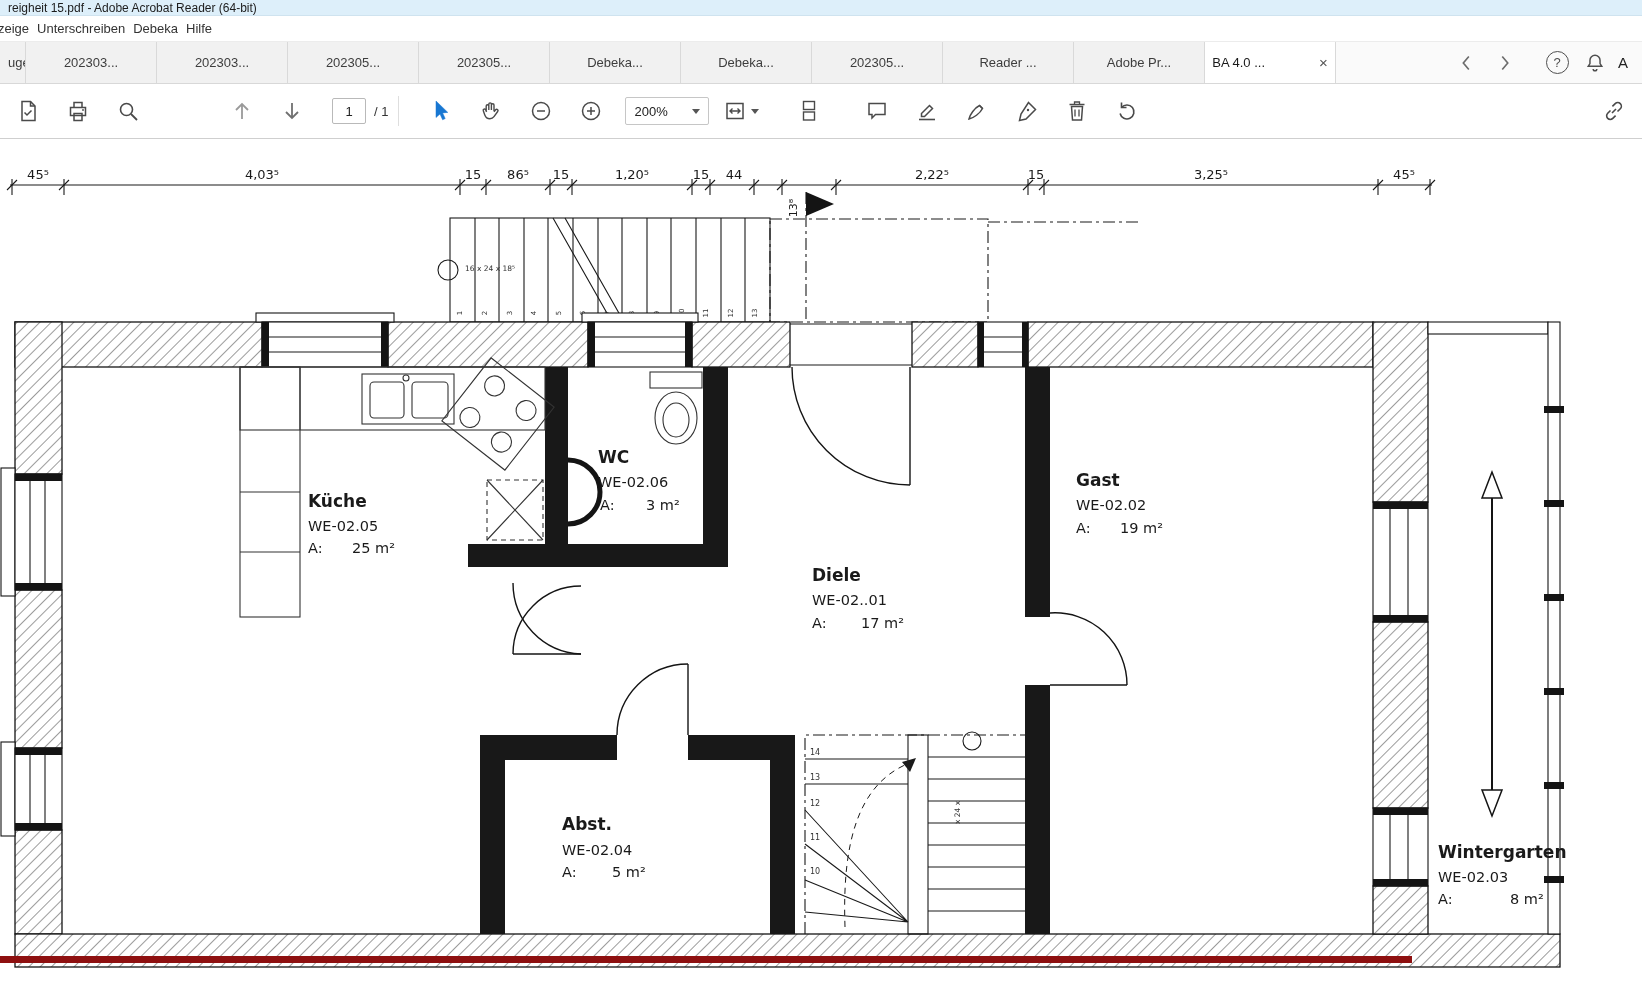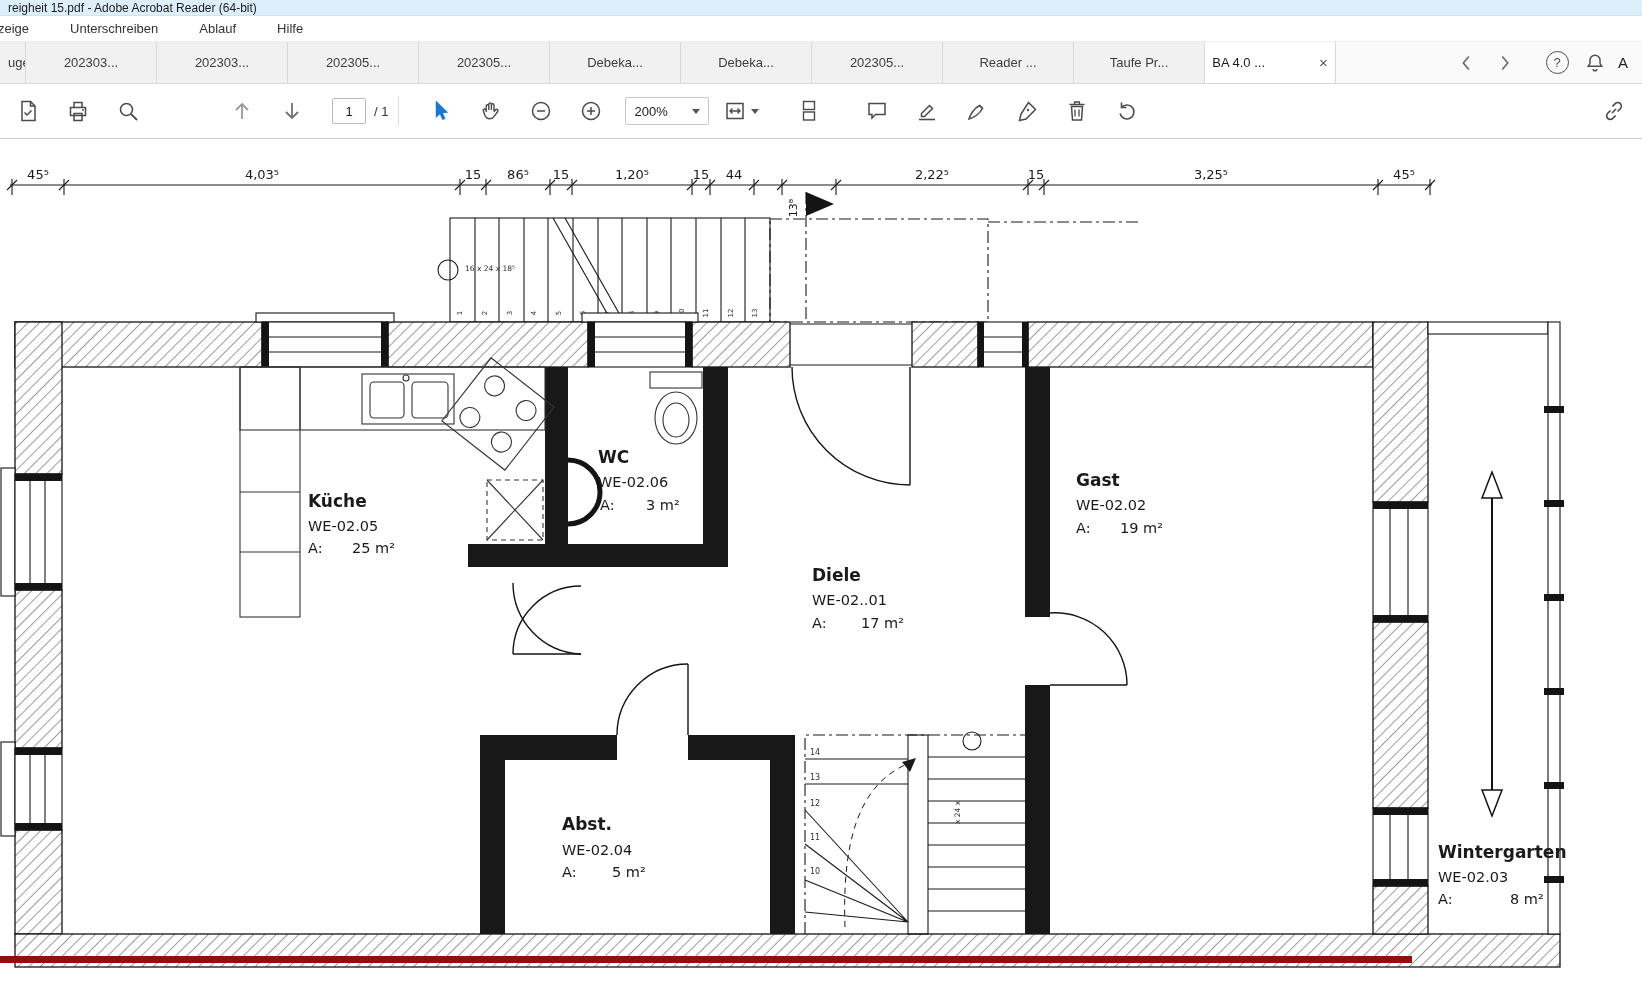--- a/index.html
+++ b/index.html
@@ -5,21 +5,21 @@
   * { box-sizing: border-box; margin: 0; padding: 0; }
   html, body { width: 1642px; height: 994px; overflow: hidden; background: #fff;
     font-family: "Liberation Sans", sans-serif; }
 
   
   .titlebar { height: 16px; background: #ddeffa; display: flex; align-items: center;
     padding-left: 8px; font-size: 12px; color: #1c1c1c; border-bottom: 1px solid #cfe3ef; }
 
   
   .menubar { height: 26px; background: #fff; display: flex; align-items: center;
-    gap: 41px; font-size: 13px; color: #333; border-bottom: 1px solid #ececec; }
+    gap: 8px; font-size: 13px; color: #333; border-bottom: 1px solid #ececec; }
   .menu-item { cursor: default; }
   .menu-item:first-child { margin-left: -2px; }
 
   
   .tabbar { height: 42px; background: #fafafa; border-bottom: 1px solid #d8d8d8;
     display: flex; align-items: stretch; }
   .tab { width: 131px; flex: none; background: #f1f1f1; border-right: 1px solid #d9d9d9;
     display: flex; align-items: center; justify-content: center; font-size: 13px;
     color: #3d3d3d; white-space: nowrap; overflow: hidden; position: relative; }
   .tab.partial { width: 26px; justify-content: flex-start; padding-left: 8px; }
@@ -70,21 +70,21 @@
 </head>
 <body>
 
 <div class="titlebar">
   <span>reigheit 15.pdf - Adobe Acrobat Reader (64-bit)</span>
 </div>
 
 <div class="menubar">
   <span class="menu-item">zeige</span>
   <span class="menu-item">Unterschreiben</span>
-  <span class="menu-item">Ablauf</span>
+  <span class="menu-item">Debeka</span>
   <span class="menu-item">Hilfe</span>
 </div>
 
 <div class="tabbar">
   <div class="tab partial">
     <span>uge</span>
   </div>
   <div class="tab">
       <span>202303...</span>
     </div>
@@ -103,21 +103,21 @@
   <div class="tab">
       <span>Debeka...</span>
     </div>
   <div class="tab">
       <span>202305...</span>
     </div>
   <div class="tab">
       <span>Reader ...</span>
     </div>
   <div class="tab">
-      <span>Taufe Pr...</span>
+      <span>Adobe Pr...</span>
     </div>
   <div class="tab active">
     <span>BA 4.0 ...</span>
     <span class="close">×</span>
   </div>
   <div class="tabbar-controls">
     <div class="tbctl">
       <svg width="22" height="22" viewBox="0 0 24 24">
           <polyline points="14,5 8,12 14,19" fill="none" stroke="#6b6b6b" stroke-width="1.8"></polyline>
         </svg>

